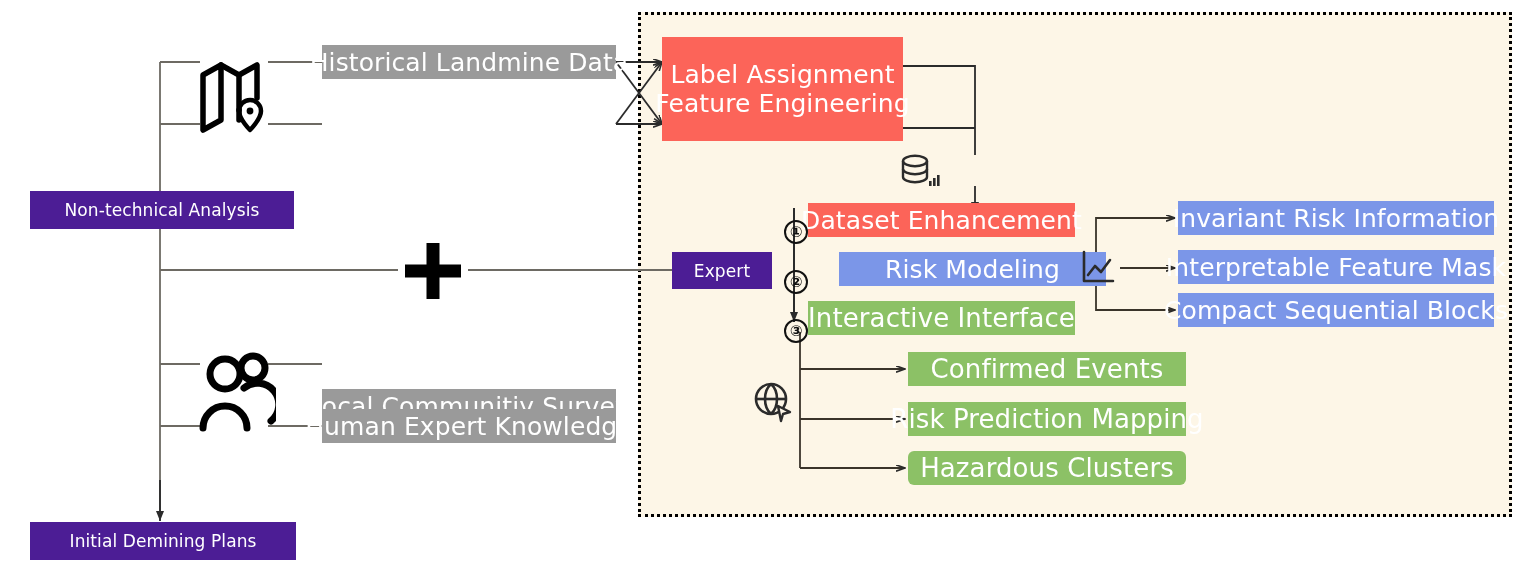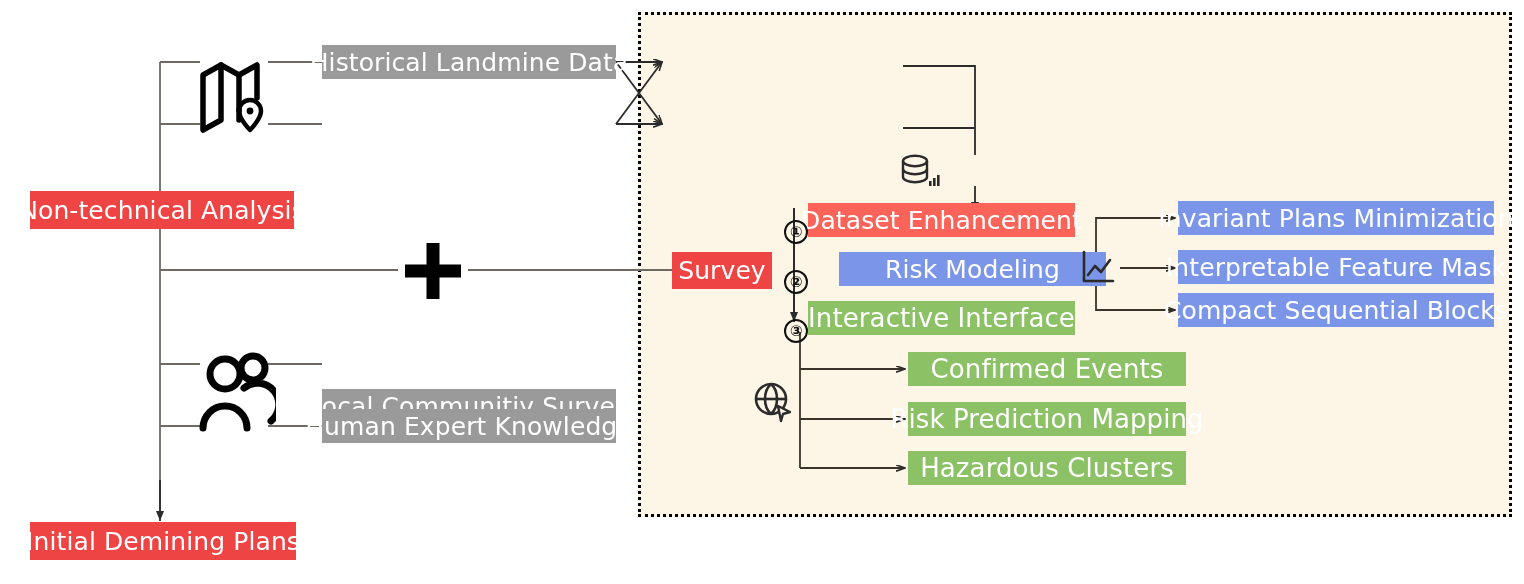--- a/index.html
+++ b/index.html
@@ -2,21 +2,21 @@
 <html><head>
 <meta charset="utf-8">
 <style>
   html,body{margin:0;padding:0;background:#ffffff;}
   body{width:1524px;height:584px;font-family:"DejaVu Sans","Liberation Sans",sans-serif;}
   #root{position:relative;width:1524px;height:584px;overflow:hidden;background:#fff;}
   #svg-layer{position:absolute;left:0;top:0;width:1524px;height:584px;}
   .box{position:absolute;display:flex;align-items:center;justify-content:center;
        box-sizing:border-box;color:#fff;white-space:nowrap;letter-spacing:.1px;}
   .gray{background:#9a9a9a;font-size:25px;}
-  .black{background:#ef4444;font-size:25px;}
+  .black{background:#4c1d95;font-size:17px;}
   .red{background:#fc6459;font-size:25px;}
   .blue{background:#7b96e8;font-size:25px;}
   .green{background:#8cc166;font-size:26px;}
   .multiline{flex-direction:column;line-height:1.18;}
   .panel{position:absolute;background:#fdf6e7;border:3px dotted #000;box-sizing:border-box;}
   .icon{position:absolute;}
   .numcirc{position:absolute;width:24px;height:24px;border:2px solid #111;border-radius:50%;
            display:flex;align-items:center;justify-content:center;font-size:15px;color:#111;
            background:transparent;font-weight:600;box-sizing:border-box;}
 </style>
@@ -131,23 +131,27 @@
     </svg>
   </div>
 
   <div class="box black" style="left:30px;top:191px;width:264px;height:38px;">
     <span>Non-technical Analysis</span>
   </div>
   <div class="box black" style="left:30px;top:522px;width:266px;height:38px;">
     <span>Initial Demining Plans</span>
   </div>
   <div class="box black" style="left:672px;top:252px;width:100px;height:37px;">
-    <span>Survey</span>
-  </div>
-
+    <span>Expert</span>
+  </div>
+
+  <div class="box red multiline" style="left:662px;top:37px;width:241px;height:104px;">
+    <span>Label Assignment</span>
+    <span>Feature Engineering</span>
+  </div>
 
   <div class="icon" style="left:898px;top:152px;width:44px;height:38px;">
     <svg viewBox="0 0 44 38" width="44" height="38" xmlns="http://www.w3.org/2000/svg">
       <g fill="none" stroke="#2b2b2b" stroke-width="2.4">
         <ellipse cx="17" cy="9" rx="12" ry="5.2"></ellipse>
         <path d="M5,9 L5,25 a12,5.2 0 0 0 24,0 L29,9"></path>
         <path d="M5,17 a12,5.2 0 0 0 24,0"></path>
       </g>
       <g fill="#2b2b2b">
         <rect x="31" y="29" width="2.6" height="5"></rect>
@@ -180,21 +184,21 @@
   <div class="icon" style="left:1080px;top:248px;width:42px;height:40px;">
     <svg viewBox="0 0 42 40" width="42" height="40" xmlns="http://www.w3.org/2000/svg">
       <g fill="none" stroke="#2b2b2b" stroke-width="2.6" stroke-linecap="round" stroke-linejoin="round">
         <path d="M4,4 L4,33 L33,33"></path>
         <path d="M8,27 L15,18 L21,24 L30,12"></path>
       </g>
     </svg>
   </div>
 
   <div class="box blue" style="left:1178px;top:201px;width:316px;height:34px;">
-    <span>Invariant Plans Minimization</span>
+    <span>Invariant Risk Information</span>
   </div>
   <div class="box blue" style="left:1178px;top:250px;width:316px;height:34px;">
     <span>Interpretable Feature Mask</span>
   </div>
   <div class="box blue" style="left:1178px;top:293px;width:316px;height:34px;">
     <span>Compact Sequential Blocks</span>
   </div>
 
   <div class="icon" style="left:752px;top:380px;width:44px;height:44px;">
     <svg viewBox="0 0 44 44" width="44" height="44" xmlns="http://www.w3.org/2000/svg">
@@ -207,17 +211,17 @@
       <path d="M26,26 L38,32 L31,34 L29,41 Z" fill="#fdf6e7" stroke="#2b2b2b" stroke-width="2.4" stroke-linejoin="round"></path>
     </svg>
   </div>
 
   <div class="box green" style="left:908px;top:352px;width:278px;height:34px;">
     <span>Confirmed Events</span>
   </div>
   <div class="box green" style="left:908px;top:402px;width:278px;height:34px;">
     <span>Risk Prediction Mapping</span>
   </div>
-  <div class="box green" style="left:908px;top:451px;width:278px;height:34px;">
+  <div class="box green" style="left:908px;top:451px;width:278px;height:34px;border-radius:6px;">
     <span>Hazardous Clusters</span>
   </div>
 
 </div>
 
 </body></html>

